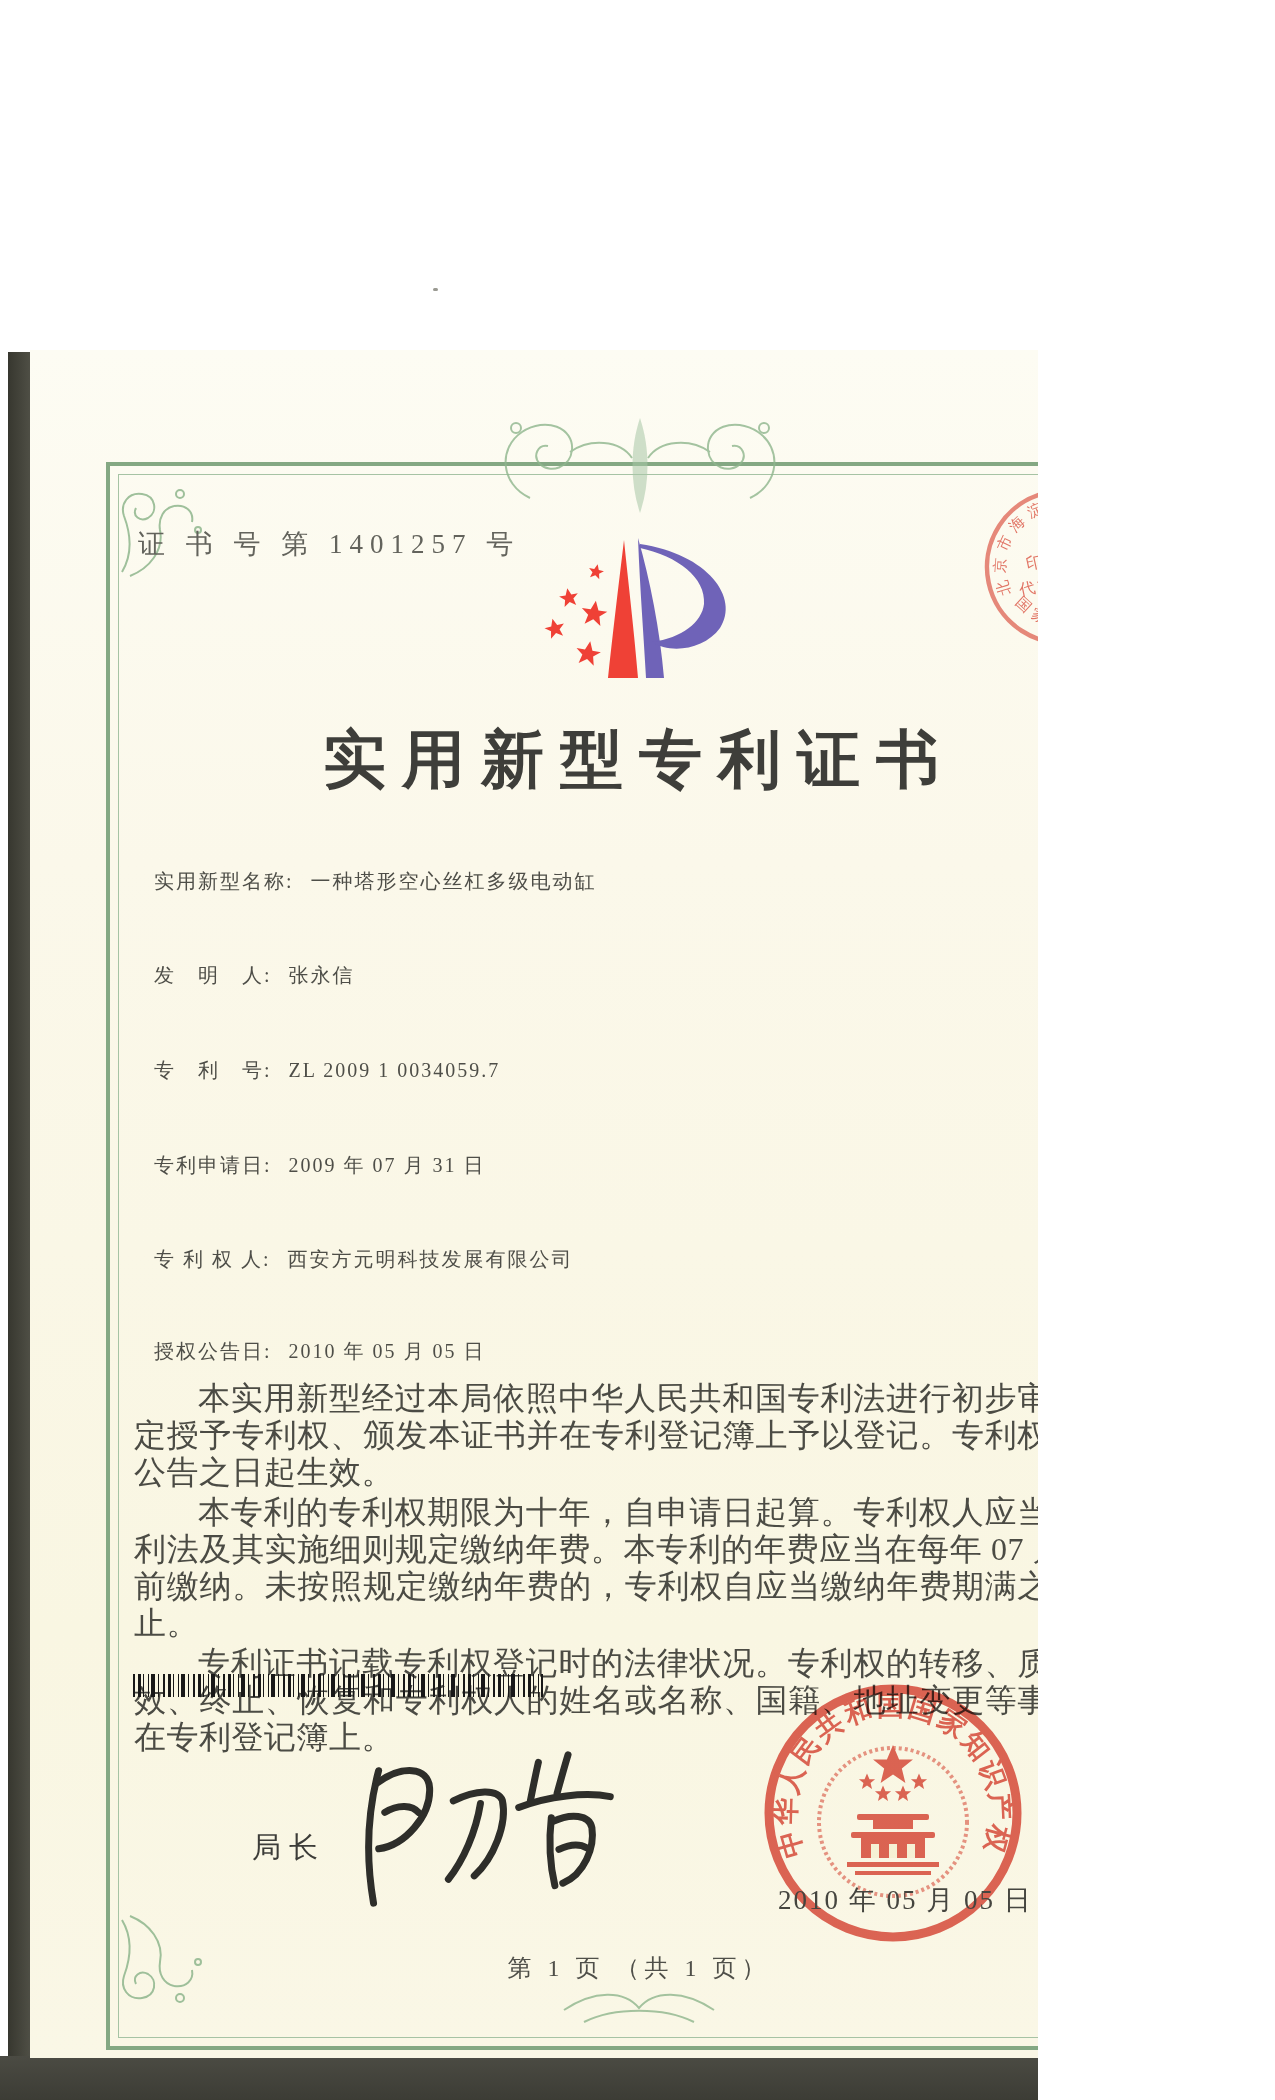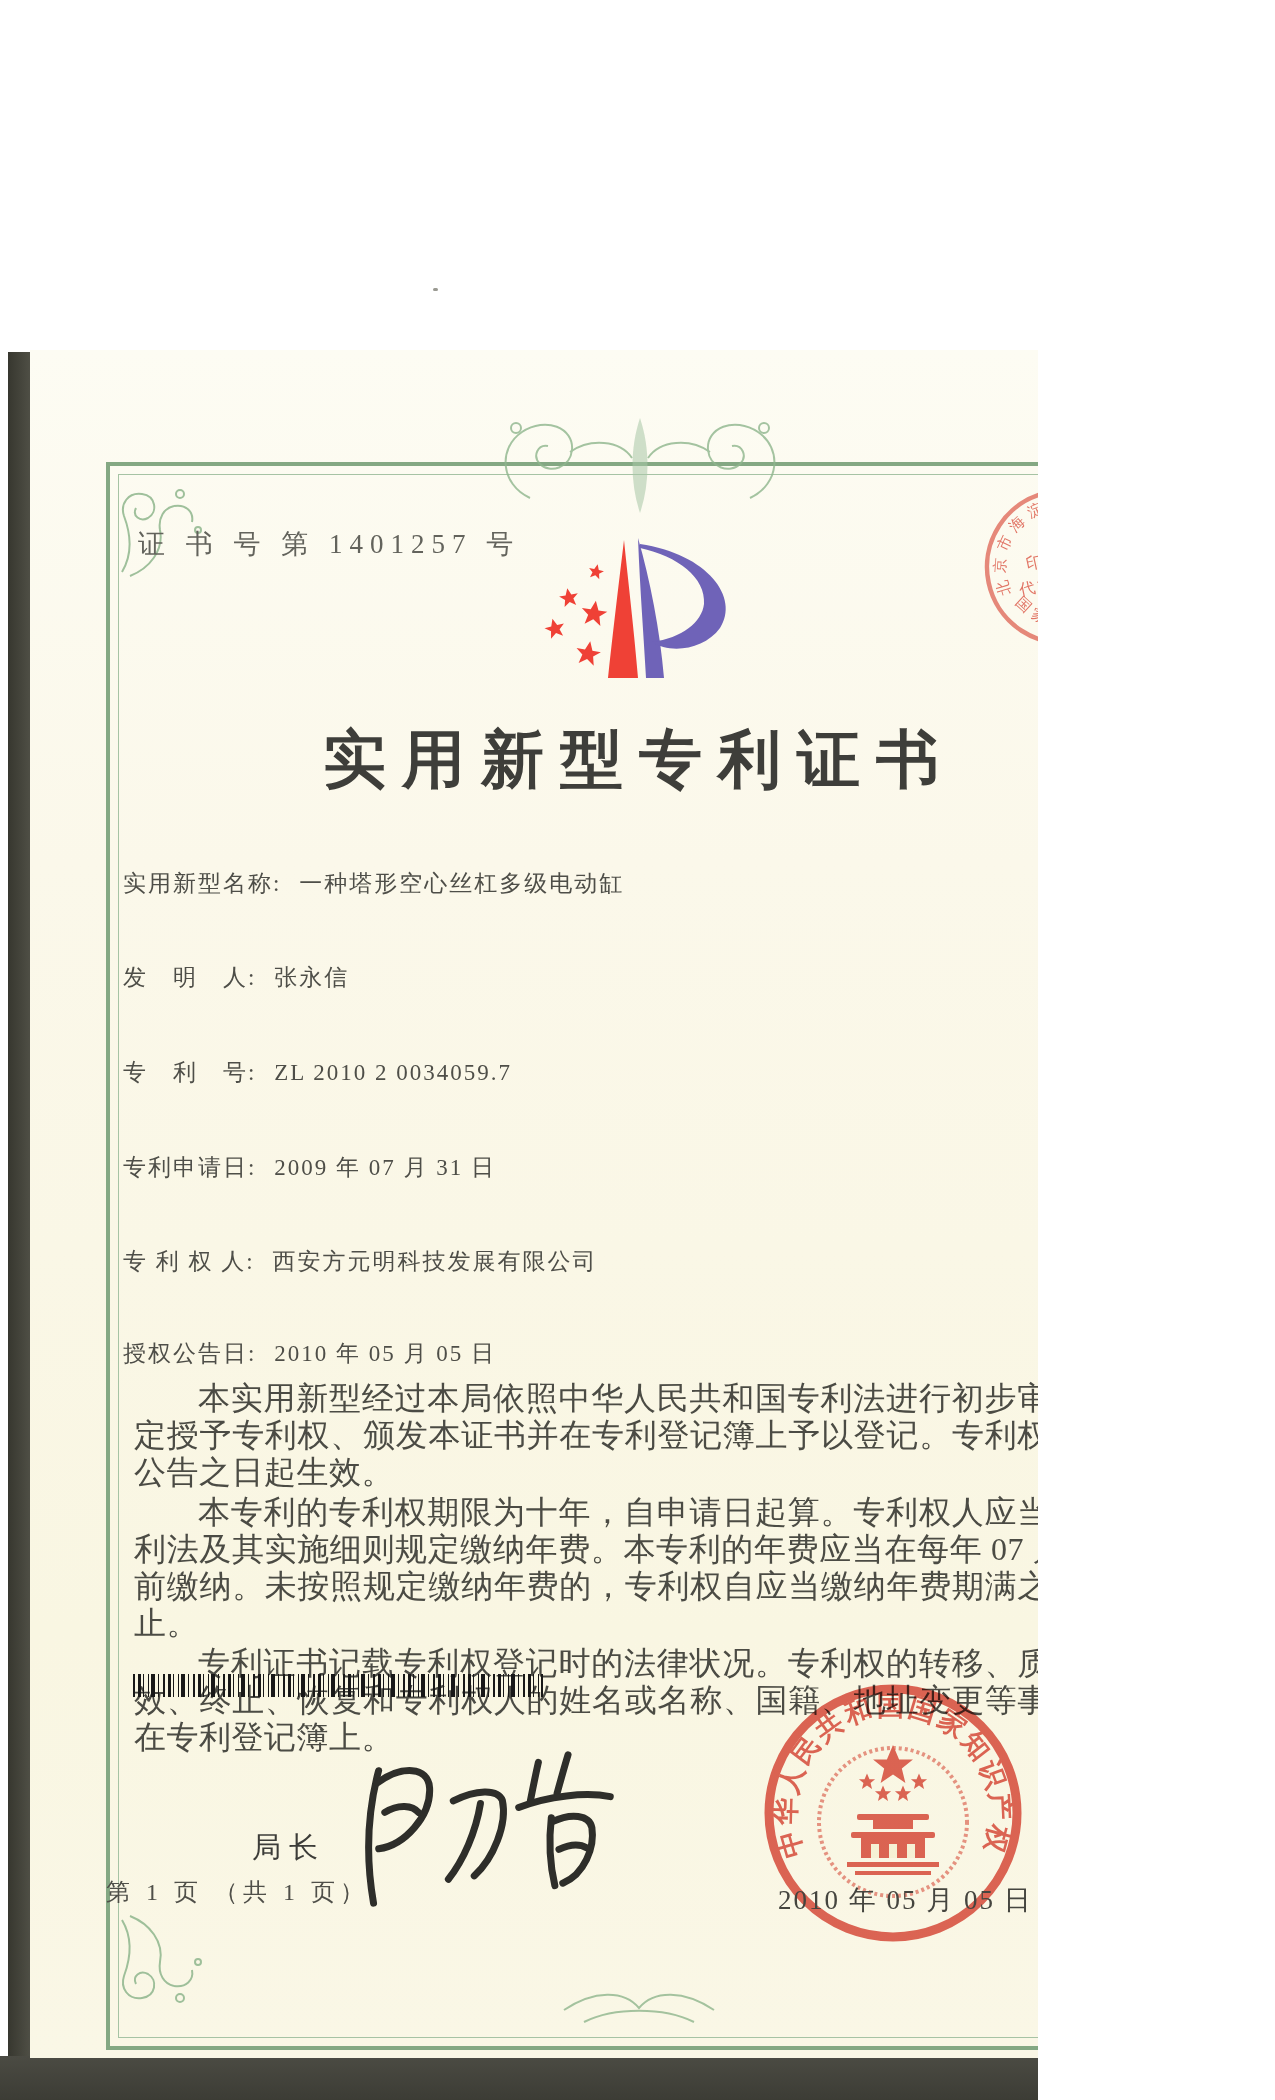--- a/index.html
+++ b/index.html
@@ -18,21 +18,21 @@
   .frame-outer{position:absolute;left:76px;top:112px;width:1066px;height:1580px;
                border:4px solid #84a883;}
   .frame-inner{position:absolute;left:8px;top:8px;right:8px;bottom:8px;border:1px solid #a6c3a4;}
   .ornament{position:absolute;pointer-events:none;}
   
   .cert-no{position:absolute;left:108px;top:176px;font-size:27px;letter-spacing:7px;color:#63635c;}
   
   .title{position:absolute;left:76px;top:364px;width:1066px;text-align:center;
          font-size:63px;font-weight:600;letter-spacing:16px;color:#3e3e3a;line-height:1.1;margin-top:12px;}
   
-  .row{position:absolute;left:93px;font-size:23px;color:#4e4e48;letter-spacing:2px;white-space:nowrap;}
+  .row{position:absolute;left:124px;font-size:20px;color:#4e4e48;letter-spacing:2px;white-space:nowrap;}
   .row-value{margin-left:10px;}
   
   .body-text{position:absolute;left:104px;top:1030px;width:1014px;font-size:32px;line-height:37px;
              color:#4b4b44;text-align:justify;letter-spacing:0.5px;}
   .body-text p{margin:0 0 3px 0;text-indent:2em;}
   
   .barcode{position:absolute;left:103px;top:1324px;width:410px;height:23px;
     background-image:repeating-linear-gradient(90deg,
       #181818 0 2px, transparent 2px 5px,
       #181818 5px 8px, transparent 8px 10px,
@@ -45,21 +45,21 @@
   .signature{position:absolute;left:290px;top:1398px;width:300px;height:170px;transform:rotate(-3deg);}
   
   .seal{position:absolute;left:732px;top:1332px;width:262px;height:262px;mix-blend-mode:multiply;}
   .seal-date{position:absolute;left:748px;top:1532px;font-size:27px;letter-spacing:2px;color:#45453f;}
   
   .tax-stamp{position:absolute;left:948px;top:132px;width:170px;height:170px;
              transform:rotate(-12deg);mix-blend-mode:multiply;}
   
   .logo{position:absolute;left:482px;top:160px;width:250px;height:190px;}
   
-  .footer{position:absolute;left:76px;top:1526px;width:1066px;
+  .footer{position:absolute;left:76px;top:1602px;width:1066px;text-align:center;
           font-size:24px;letter-spacing:5px;color:#4f4f49;}
   svg text{font-family:"Liberation Serif","DejaVu Serif",serif;}
 </style>
 </head>
 <body>
 
 <div class="screen">
   <div class="left-strip"></div>
   <div class="bottom-band"></div>
 
@@ -169,21 +169,21 @@
     <div class="row" style="top:518px">
       <span class="row-label">实用新型名称:</span>
       <span class="row-value">一种塔形空心丝杠多级电动缸</span>
     </div>
     <div class="row" style="top:612px">
       <span class="row-label">发　明　人:</span>
       <span class="row-value">张永信</span>
     </div>
     <div class="row" style="top:707px">
       <span class="row-label">专　利　号:</span>
-      <span class="row-value">ZL 2010 2 0034059.7</span>
+      <span class="row-value">ZL 2009 1 0034059.7</span>
     </div>
     <div class="row" style="top:802px">
       <span class="row-label">专利申请日:</span>
       <span class="row-value">2009 年 07 月 31 日</span>
     </div>
     <div class="row" style="top:896px">
       <span class="row-label">专 利 权 人:</span>
       <span class="row-value">西安方元明科技发展有限公司</span>
     </div>
     <div class="row" style="top:988px">

